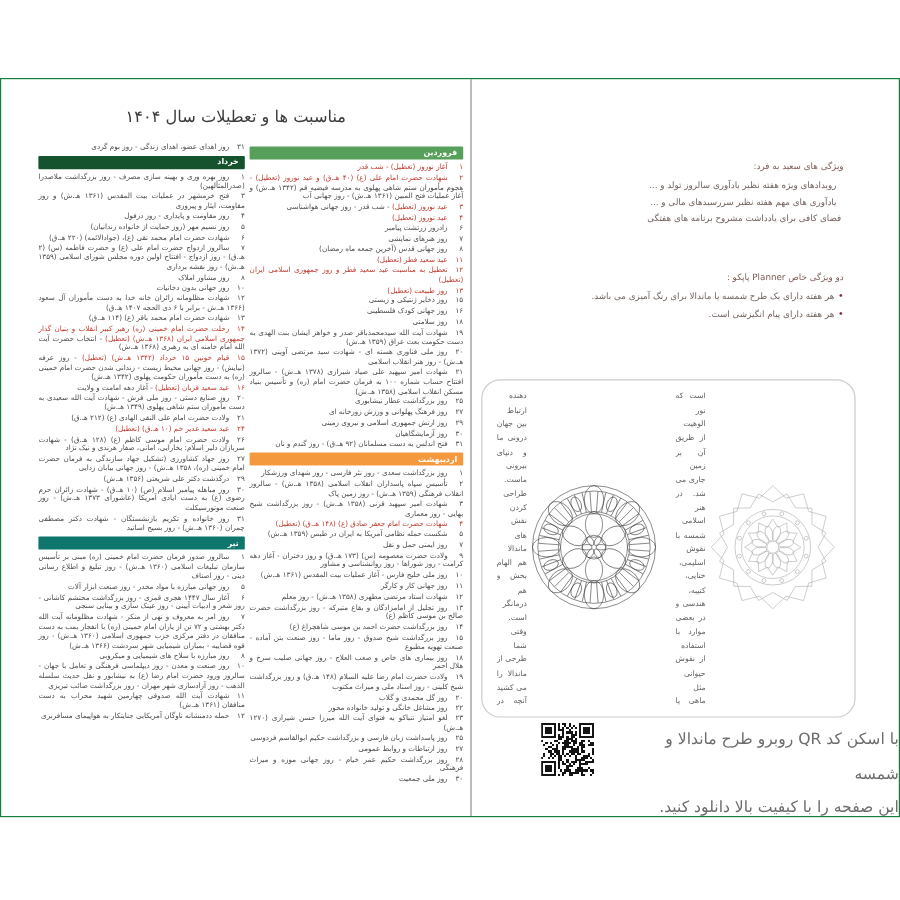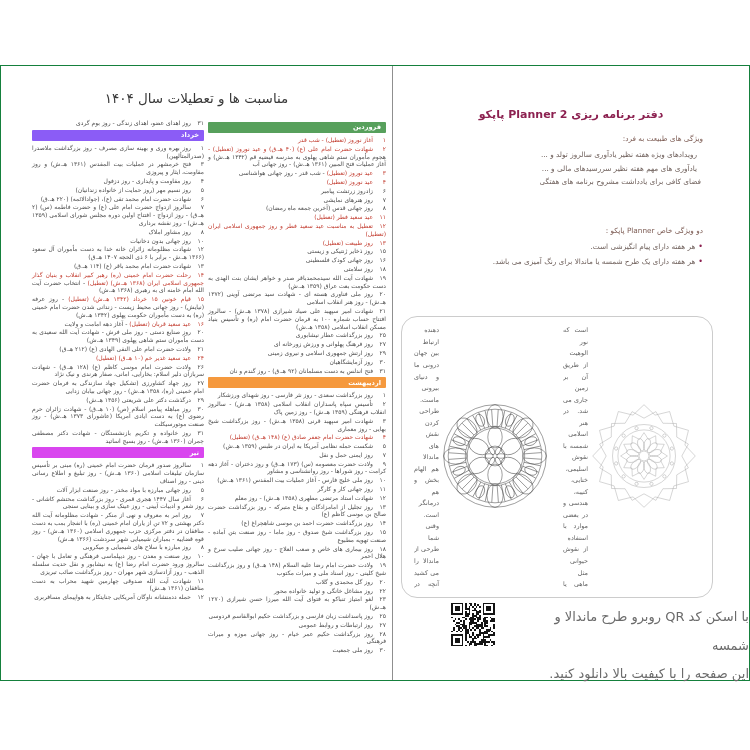--- a/index.html
+++ b/index.html
@@ -91,21 +91,21 @@
         <div class="item"><span class="n">۲۰</span><span class="t">روز گل محمدی و گلاب</span></div>
         <div class="item"><span class="n">۲۲</span><span class="t">روز مشاغل خانگی و تولید خانواده محور</span></div>
         <div class="item"><span class="n">۲۳</span><span class="t">لغو امتیاز تنباکو به فتوای آیت الله میرزا حسن شیرازی (۱۲۷۰ هـ.ش)</span></div>
         <div class="item"><span class="n">۲۵</span><span class="t">روز پاسداشت زبان فارسی و بزرگداشت حکیم ابوالقاسم فردوسی</span></div>
         <div class="item"><span class="n">۲۷</span><span class="t">روز ارتباطات و روابط عمومی</span></div>
         <div class="item"><span class="n">۲۸</span><span class="t">روز بزرگداشت حکیم عمر خیام - روز جهانی موزه و میراث فرهنگی</span></div>
         <div class="item"><span class="n">۳۰</span><span class="t">روز ملی جمعیت</span></div>
       </div>
     <div class="col col-b">
         <div class="item"><span class="n">۳۱</span><span class="t">روز اهدای عضو، اهدای زندگی - روز بوم گردی</span></div>
-        <div class="month-band" style="background: #8b5cf6;">
+        <div class="month-band" style="background: #14532d;">
           <span>خرداد</span>
         </div>
         <div class="item"><span class="n">۱</span><span class="t">روز بهره وری و بهینه سازی مصرف - روز بزرگداشت ملاصدرا (صدرالمتألهین)</span></div>
         <div class="item"><span class="n">۳</span><span class="t">فتح خرمشهر در عملیات بیت المقدس (۱۳۶۱ هـ.ش) و روز مقاومت، ایثار و پیروزی</span></div>
         <div class="item"><span class="n">۴</span><span class="t">روز مقاومت و پایداری - روز دزفول</span></div>
         <div class="item"><span class="n">۵</span><span class="t">روز نسیم مهر (روز حمایت از خانواده زندانیان)</span></div>
         <div class="item"><span class="n">۶</span><span class="t">شهادت حضرت امام محمد تقی (ع)، (جوادالائمه) (۲۲۰ هـ.ق)</span></div>
         <div class="item"><span class="n">۷</span><span class="t">سالروز ازدواج حضرت امام علی (ع) و حضرت فاطمه (س) (۲ هـ.ق) - روز ازدواج - افتتاح اولین دوره مجلس شورای اسلامی (۱۳۵۹ هـ.ش) - روز نقشه برداری</span></div>
         <div class="item"><span class="n">۸</span><span class="t">روز مشاور املاک</span></div>
         <div class="item"><span class="n">۱۰</span><span class="t">روز جهانی بدون دخانیات</span></div>
@@ -115,53 +115,52 @@
         <div class="item red"><span class="n">۱۵</span><span class="t">قیام خونین ۱۵ خرداد (۱۳۴۲ هـ.ش) (تعطیل)</span><span class="t2"> - روز عرفه (نیایش) - روز جهانی محیط زیست - زندانی شدن حضرت امام خمینی (ره) به دست مأموران حکومت پهلوی (۱۳۴۲ هـ.ش)</span></div>
         <div class="item red"><span class="n">۱۶</span><span class="t">عید سعید قربان (تعطیل)</span><span class="t2"> - آغاز دهه امامت و ولایت</span></div>
         <div class="item"><span class="n">۲۰</span><span class="t">روز صنایع دستی - روز ملی فرش - شهادت آیت الله سعیدی به دست مأموران ستم شاهی پهلوی (۱۳۴۹ هـ.ش)</span></div>
         <div class="item"><span class="n">۲۱</span><span class="t">ولادت حضرت امام علی النقی الهادی (ع) (۲۱۲ هـ.ق)</span></div>
         <div class="item red"><span class="n">۲۴</span><span class="t">عید سعید غدیر خم (۱۰ هـ.ق) (تعطیل)</span></div>
         <div class="item"><span class="n">۲۶</span><span class="t">ولادت حضرت امام موسی کاظم (ع) (۱۲۸ هـ.ق) - شهادت سربازان دلیر اسلام: بخارایی، امانی، صفار هرندی و نیک نژاد</span></div>
         <div class="item"><span class="n">۲۷</span><span class="t">روز جهاد کشاورزی (تشکیل جهاد سازندگی به فرمان حضرت امام خمینی (ره)، ۱۳۵۸ هـ.ش) - روز جهانی بیابان زدایی</span></div>
         <div class="item"><span class="n">۲۹</span><span class="t">درگذشت دکتر علی شریعتی (۱۳۵۶ هـ.ش)</span></div>
         <div class="item"><span class="n">۳۰</span><span class="t">روز مباهله پیامبر اسلام (ص) (۱۰ هـ.ق) - شهادت زائران حرم رضوی (ع) به دست ایادی آمریکا (عاشورای ۱۳۷۳ هـ.ش) - روز صنعت موتورسیکلت</span></div>
         <div class="item"><span class="n">۳۱</span><span class="t">روز خانواده و تکریم بازنشستگان - شهادت دکتر مصطفی چمران (۱۳۶۰ هـ.ش) - روز بسیج اساتید</span></div>
-        <div class="month-band" style="background: #d946ef;">
+        <div class="month-band" style="background: #0f766e;">
           <span>تیر</span>
         </div>
         <div class="item"><span class="n">۱</span><span class="t">سالروز صدور فرمان حضرت امام خمینی (ره) مبنی بر تأسیس سازمان تبلیغات اسلامی (۱۳۶۰ هـ.ش) - روز تبلیغ و اطلاع رسانی دینی - روز اصناف</span></div>
         <div class="item"><span class="n">۵</span><span class="t">روز جهانی مبارزه با مواد مخدر - روز صنعت ابزار آلات</span></div>
         <div class="item"><span class="n">۶</span><span class="t">آغاز سال ۱۴۴۷ هجری قمری - روز بزرگداشت محتشم کاشانی - روز شعر و ادبیات آیینی - روز عینک سازی و بینایی سنجی</span></div>
         <div class="item"><span class="n">۷</span><span class="t">روز امر به معروف و نهی از منکر - شهادت مظلومانه آیت الله دکتر بهشتی و ۷۲ تن از یاران امام خمینی (ره) با انفجار بمب به دست منافقان در دفتر مرکزی حزب جمهوری اسلامی (۱۳۶۰ هـ.ش) - روز قوه قضاییه - بمباران شیمیایی شهر سردشت (۱۳۶۶ هـ.ش)</span></div>
         <div class="item"><span class="n">۸</span><span class="t">روز مبارزه با سلاح های شیمیایی و میکروبی</span></div>
         <div class="item"><span class="n">۱۰</span><span class="t">روز صنعت و معدن - روز دیپلماسی فرهنگی و تعامل با جهان - سالروز ورود حضرت امام رضا (ع) به نیشابور و نقل حدیث سلسله الذهب - روز آزادسازی شهر مهران - روز بزرگداشت صائب تبریزی</span></div>
         <div class="item"><span class="n">۱۱</span><span class="t">شهادت آیت الله صدوقی چهارمین شهید محراب به دست منافقان (۱۳۶۱ هـ.ش)</span></div>
         <div class="item"><span class="n">۱۲</span><span class="t">حمله ددمنشانه ناوگان آمریکایی جنایتکار به هواپیمای مسافربری</span></div>
       </div>
   </div>
 
   <div class="divider"></div>
 
   <div class="page page-right">
-    <div class="planner-title">دفتر برنامه ریزی Planner 2 پاپکو</div>
 
     <div class="features features-pos">
-      <div class="f-heading">ویژگی های طبیعت به فرد:</div>
+      <div class="f-heading">ویژگی های سعید به فرد:</div>
       <div>
           <div class="f-line" style="padding-right: 6px;"><span>رویدادهای ویژه هفته نظیر یادآوری سالروز تولد و ...</span></div>
           <div class="f-line" style="padding-right: 6px;"><span>یادآوری های مهم هفته نظیر سررسیدهای مالی و ...</span></div>
           <div class="f-line" style="padding-right: 2px;"><span>فضای کافی برای یادداشت مشروح برنامه های هفتگی</span></div>
         </div>
     </div>
 
     <div class="features specials-pos">
       <div class="f-heading">دو ویژگی خاص Planner پاپکو :</div>
       <div>
+          <div class="f-line" style="padding-right: 0px;"><span class="bullet">•</span><span>هر هفته دارای یک طرح شمسه یا ماندالا برای رنگ آمیزی می باشد.</span></div>
           <div class="f-line" style="padding-right: 0px;"><span class="bullet">•</span><span>هر هفته دارای پیام انگیزشی است.</span></div>
-          <div class="f-line" style="padding-right: 0px;"><span class="bullet">•</span><span>هر هفته دارای یک طرح شمسه یا ماندالا برای رنگ آمیزی می باشد.</span></div>
         </div>
     </div>
 
     <div class="mandala-box">
       <div class="box-col">
         <svg id="shamse-svg" width="112" height="108" viewBox="0 0 120 120">
             <g stroke="#ababab" fill="none" stroke-width="0.55">
               <polygon points="60.0,3.0 72.2,14.6 88.5,10.6 93.2,26.8 109.4,31.5 105.4,47.8 117.0,60.0 105.4,72.2 109.4,88.5 93.2,93.2 88.5,109.4 72.2,105.4 60.0,117.0 47.8,105.4 31.5,109.4 26.8,93.2 10.6,88.5 14.6,72.2 3.0,60.0 14.6,47.8 10.6,31.5 26.8,26.8 31.5,10.6 47.8,14.6"></polygon>
               <polygon points="73.2,10.7 81.0,23.6 96.1,23.9 96.4,39.0 109.3,46.8 102.0,60.0 109.3,73.2 96.4,81.0 96.1,96.1 81.0,96.4 73.2,109.3 60.0,102.0 46.8,109.3 39.0,96.4 23.9,96.1 23.6,81.0 10.7,73.2 18.0,60.0 10.7,46.8 23.6,39.0 23.9,23.9 39.0,23.6 46.8,10.7 60.0,18.0"></polygon>
               <circle cx="60" cy="60" r="35"></circle>

